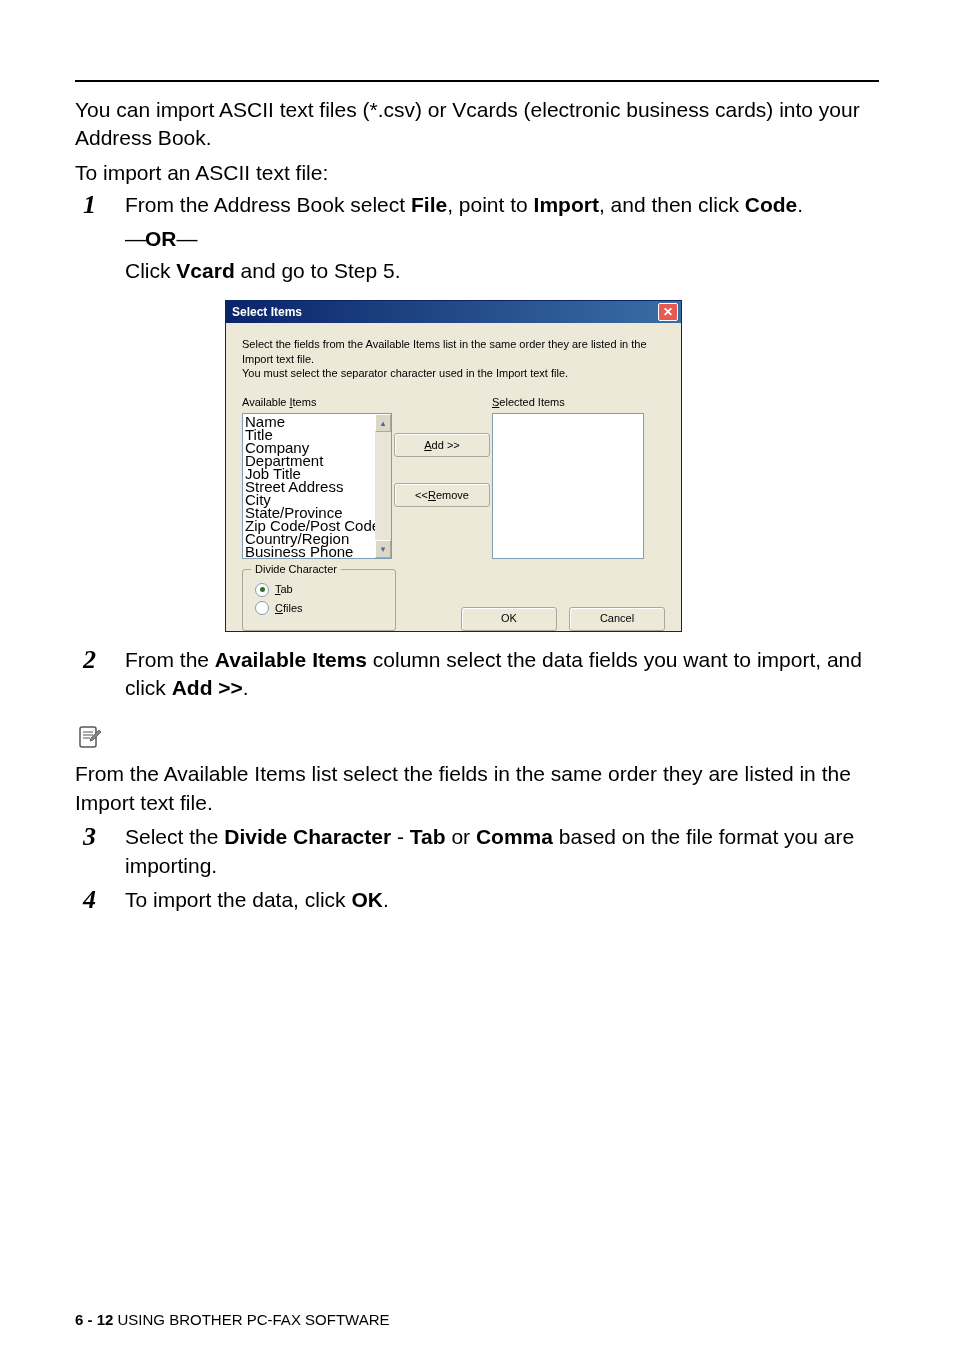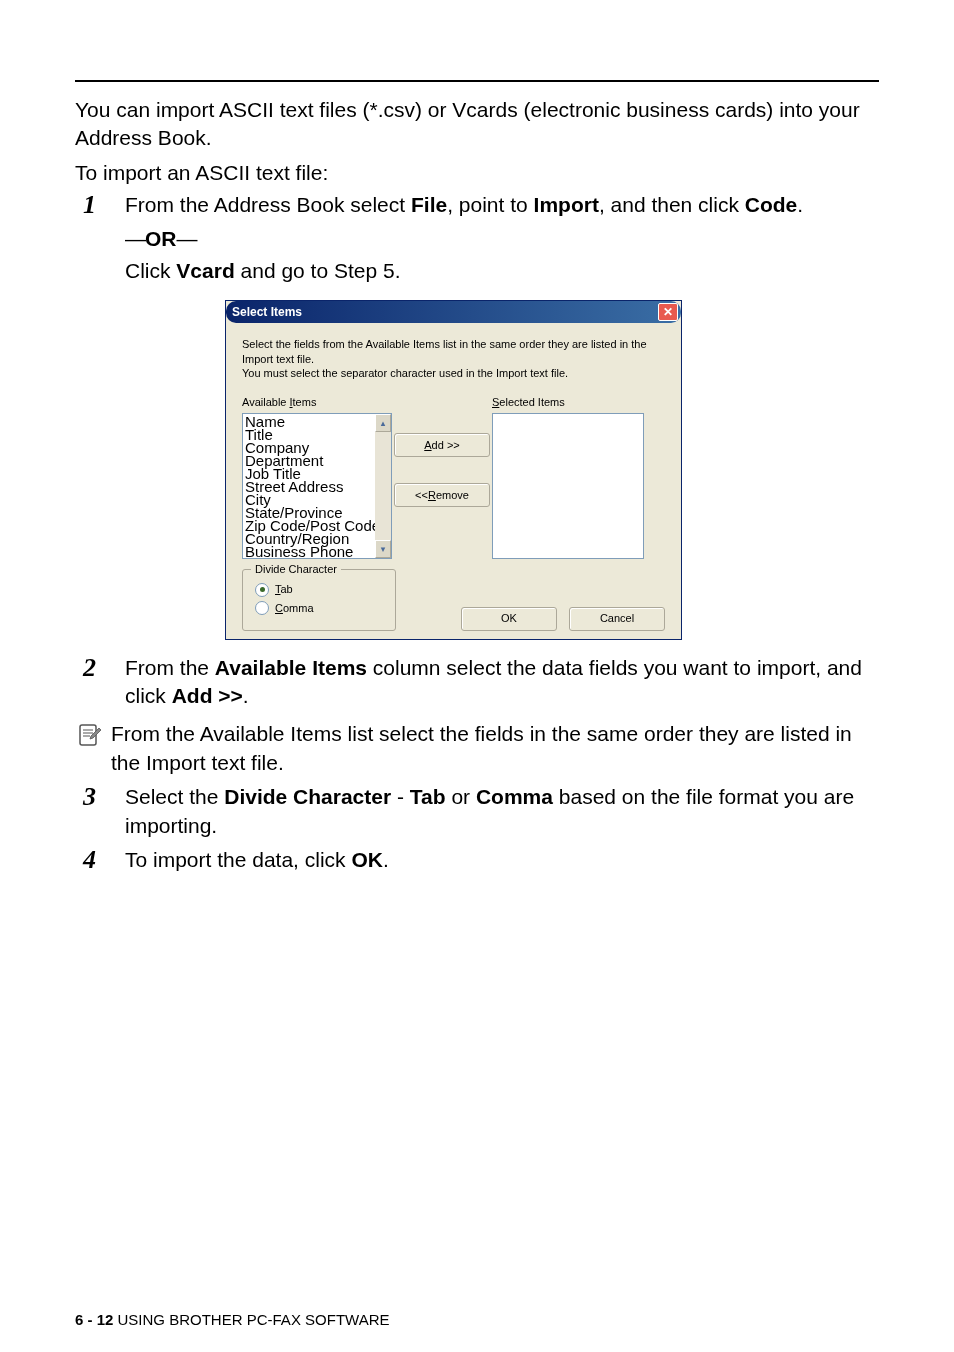--- a/index.html
+++ b/index.html
@@ -77,38 +77,37 @@
   .titlebar {
     background: linear-gradient(to right, #0a246a, #3a6ea5);
     color: #fff;
     height: 22px;
     display: flex;
     align-items: center;
     justify-content: space-between;
     padding: 0 3px 0 6px;
     font-weight: bold;
     font-size: 12px;
-    border-radius: 10px;
   }
   .close-btn {
     width: 18px;
     height: 16px;
     background: #e85a4f;
     border: 1px solid #fff;
     display: flex;
     align-items: center;
     justify-content: center;
     font-weight: bold;
     color: #fff;
     font-size: 12px;
     line-height: 1;
     border-radius: 2px;
   }
   .dialog-body {
-    padding: 14px 16px 8px 16px;
+    padding: 14px 16px 0 16px;
   }
   .instructions {
     font-size: 11px;
     line-height: 1.35;
     margin-bottom: 14px;
   }
   .lists-row {
     display: flex;
     align-items: flex-start;
   }
@@ -202,22 +201,22 @@
     background: #fff;
     display:inline-flex;align-items:center;justify-content:center;
   }
   .radio.checked::after{
     content:"";width:5px;height:5px;border-radius:50%;background:#3a6a2a;
   }
   .bottom-btns {
     display:flex;justify-content:flex-end;gap:12px;margin-top:-28px;
   }
   .note-row {
-    display:flex;align-items:flex-start;gap:8px;margin:10px 0 6px 0;
-    font-size:21px;line-height:1.35;
+    display:flex;align-items:flex-start;gap:8px;margin:20px 0 6px 0;
+    font-size:21px;line-height:1.35;flex-direction:column;
   }
   .note-icon {
     flex:0 0 auto;margin-top:2px;
   }
   .footer {
     position:absolute;bottom:24px;left:75px;
     font-size:15px;
   }
   .footer .pg {font-weight:bold;}
   .u { text-decoration: underline; }
@@ -295,21 +294,21 @@
 
           <div style="display:flex;align-items:flex-end;">
             <div class="fieldset">
               <span class="fieldset-legend">Divide Character</span>
               <div class="radio-row">
                 <span class="radio checked"></span>
                 <span><span class="u">T</span><span>ab</span></span>
               </div>
               <div class="radio-row">
                 <span class="radio"></span>
-                <span><span class="u">C</span><span>omma</span></span>
+                <span><span class="u">C</span><span>files</span></span>
               </div>
             </div>
             <div style="flex:1"></div>
             <div class="bottom-btns" style="margin-top:0;">
               <span class="winbtn">OK</span>
               <span class="winbtn">Cancel</span>
             </div>
           </div>
         </div>
       </div>

